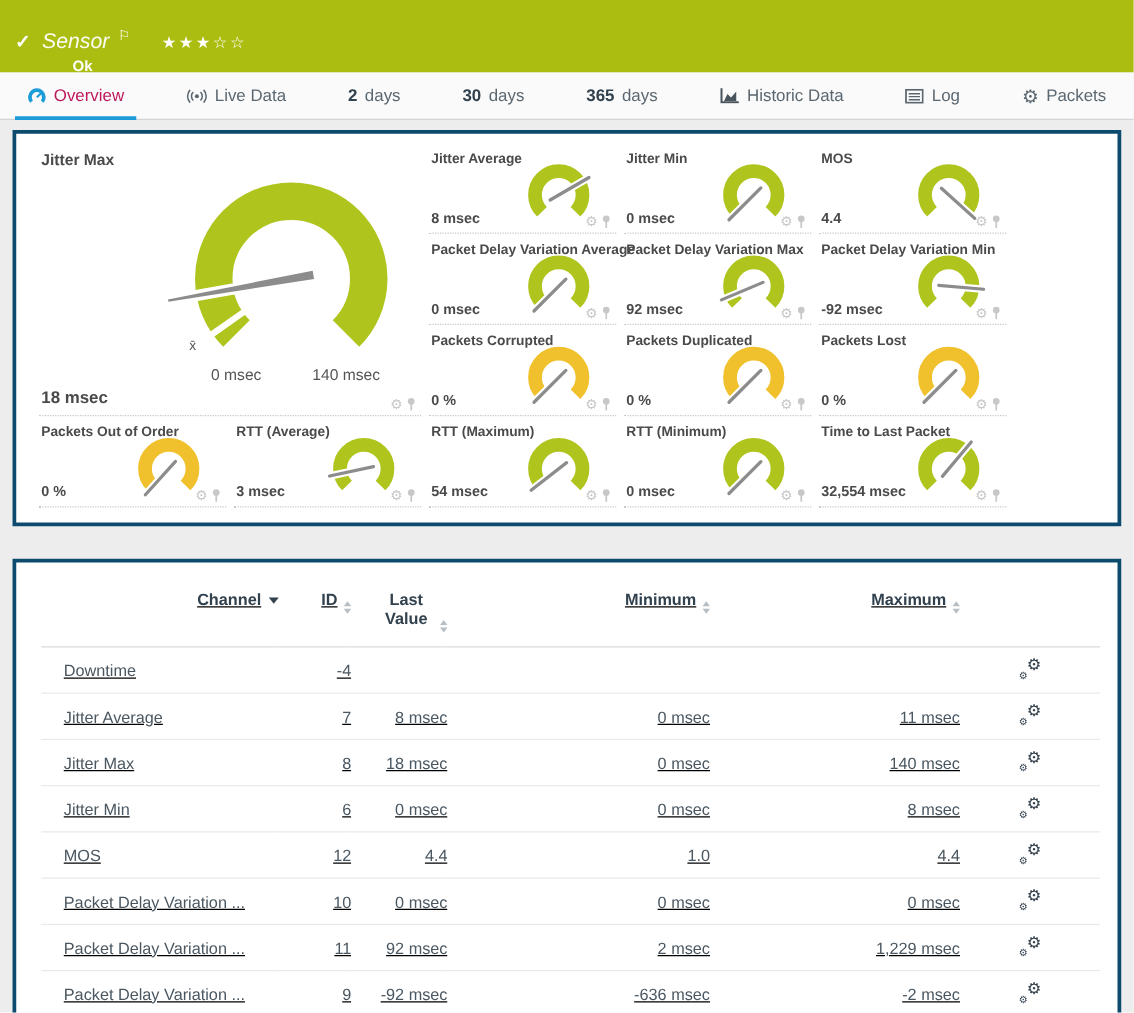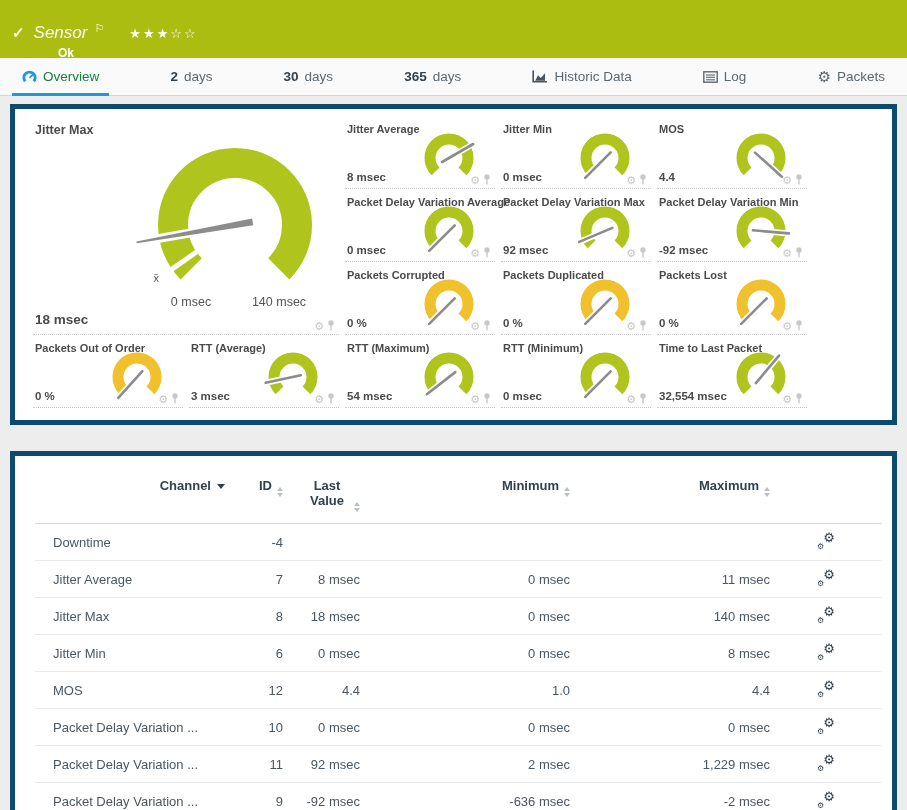--- a/index.html
+++ b/index.html
@@ -21,28 +21,28 @@
   .flag { font-size:11px; position:relative; top:-6px; margin-left:-2px; cursor:pointer; }
   .stars { font-size:13px; letter-spacing:2px; margin-left:16px; cursor:pointer; }
   .h-status { font-size:12px; font-weight:bold; margin:3px 0 0 46px; }
 
   
   .tabbar { height:38px; background:#fafafa; border-bottom:1px solid #d2d5d7;
             display:flex; align-items:stretch; justify-content:space-between; padding:0 18px; }
   .tab { display:flex; align-items:center; gap:6px; position:relative;
          font-size:13.5px; color:#5b6770; cursor:pointer; padding:0 4px; }
   .tab .tabnum { font-weight:bold; color:#32414e; }
-  .tab.active { color:#15803d; }
+  .tab.active { color:#be185d; }
   .tab.active::after { content:""; position:absolute; left:-6px; right:-6px; bottom:-1px;
                        height:3px; background:#1b9cd9; }
   .tabicon { display:flex; align-items:center; }
   .tabicon.gear-glyph { font-size:15px; color:#5b6770; }
 
   
-  .panel { background:#fff; border:5px solid #0c4a6e; margin:0 10px; }
+  .panel { background:#fff; border:3px solid #0c4a6e; margin:0 10px;text-decoration:underline; }
   .gauges-panel { margin-top:8px; padding:10px 8px 12px 18px; }
   .gauge-grid { display:grid; grid-template-columns:repeat(5,150px); grid-auto-rows:70px;
                 gap:3px 6px; }
 
   .tile { position:relative; border-bottom:1px dotted #c9c9c9; }
   .tile-title { position:absolute; top:4px; left:2px; font-size:11px; font-weight:bold;
                 color:#4a4a4a; white-space:nowrap; }
   .tile-value { position:absolute; bottom:5px; left:2px; font-size:11.5px; font-weight:bold;
                 color:#4a4a4a; white-space:nowrap; }
   .tile-gauge { position:absolute; right:2px; top:9px; }
@@ -99,20 +99,32 @@
 
   <div class="tabbar" id="tabbar">
       <div class="tab active">
         <span class="tabicon">
           <svg width="15" height="13" viewBox="0 0 16 14">
             <path d="M3.4 12.2 A6 6 0 1 1 12.6 12.2" fill="none" stroke="#1b9cd9" stroke-width="3.2"></path>
             <line x1="8" y1="8.4" x2="12.4" y2="4.2" stroke="#1b9cd9" stroke-width="1.8"></line>
           </svg>
         </span>
         <span>Overview</span>
+      </div>
+      <div class="tab">
+        <span class="tabicon">
+          <svg width="17" height="12" viewBox="0 0 17 12">
+            <circle cx="8.5" cy="6" r="1.6" fill="#5b6770"></circle>
+            <path d="M5.6 2.6 A4.8 4.8 0 0 0 5.6 9.4" fill="none" stroke="#5b6770" stroke-width="1.2"></path>
+            <path d="M3.1 0.9 A7.4 7.4 0 0 0 3.1 11.1" fill="none" stroke="#5b6770" stroke-width="1.2"></path>
+            <path d="M11.4 2.6 A4.8 4.8 0 0 1 11.4 9.4" fill="none" stroke="#5b6770" stroke-width="1.2"></path>
+            <path d="M13.9 0.9 A7.4 7.4 0 0 1 13.9 11.1" fill="none" stroke="#5b6770" stroke-width="1.2"></path>
+          </svg>
+        </span>
+        <span>Live Data</span>
       </div>
       <div class="tab">
         <span class="tabnum">2</span>
         <span>days</span>
       </div>
       <div class="tab">
         <span class="tabnum">30</span>
         <span>days</span>
       </div>
       <div class="tab">

